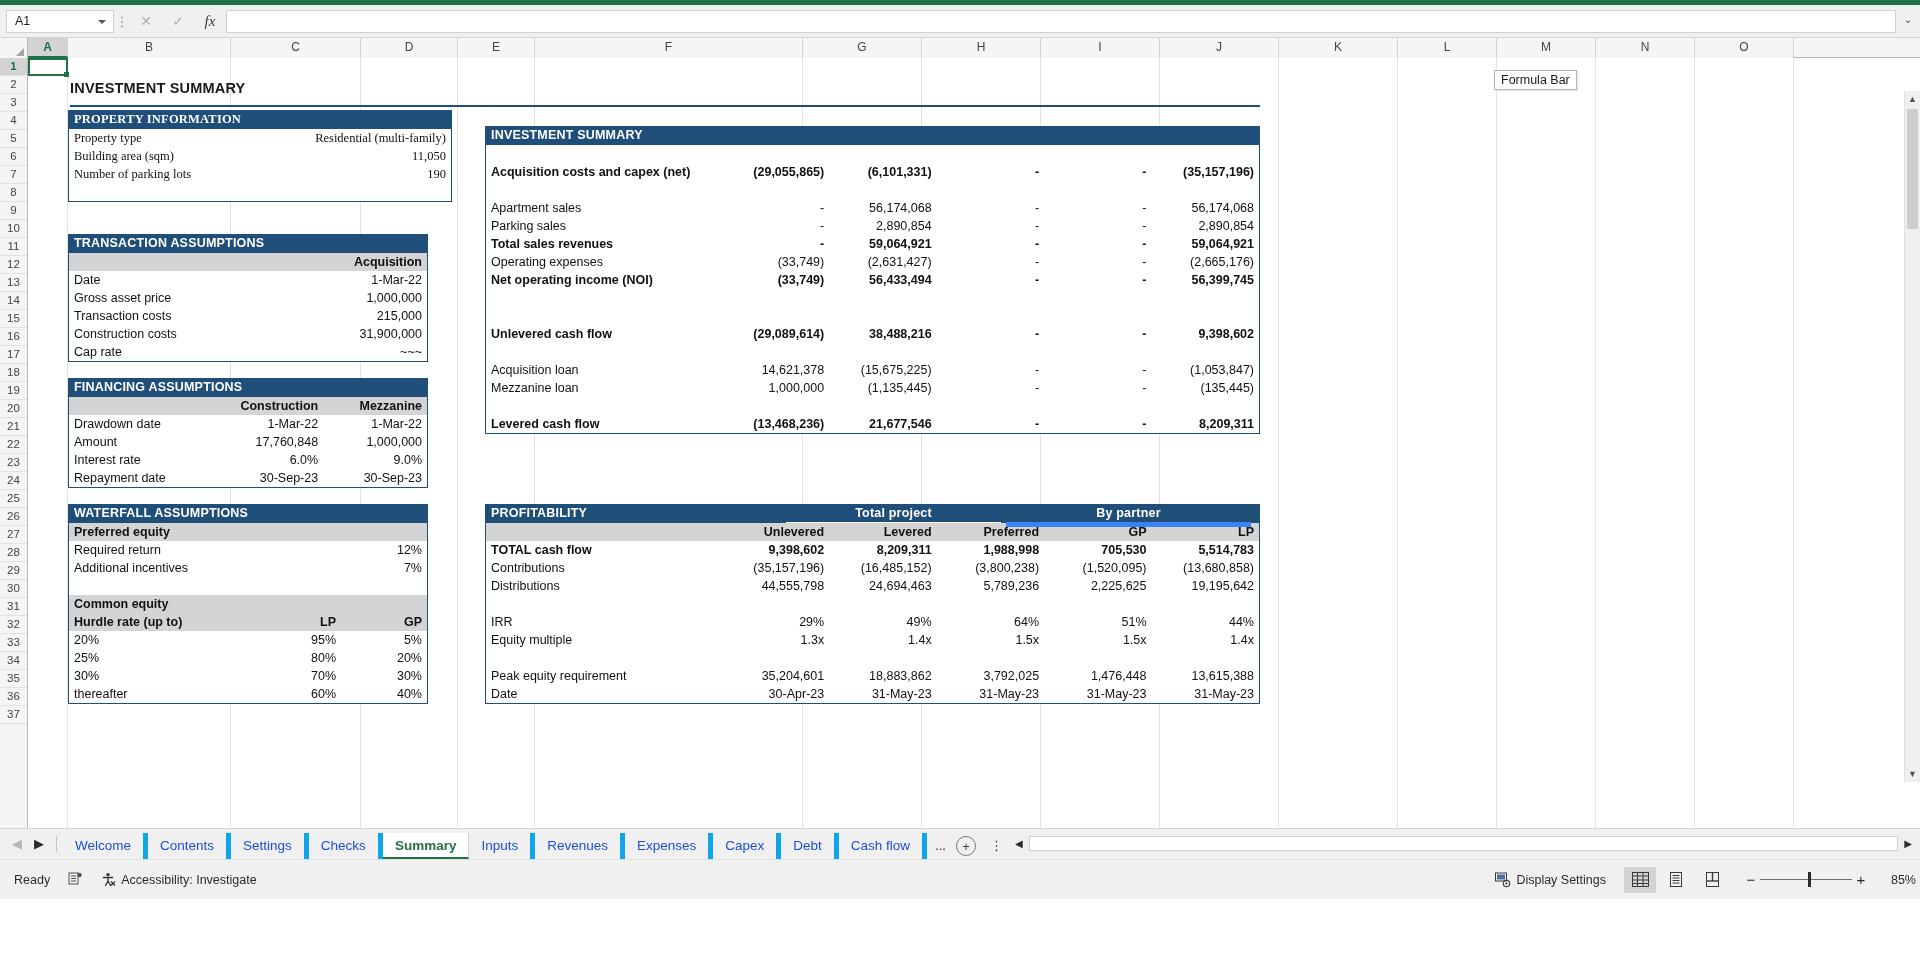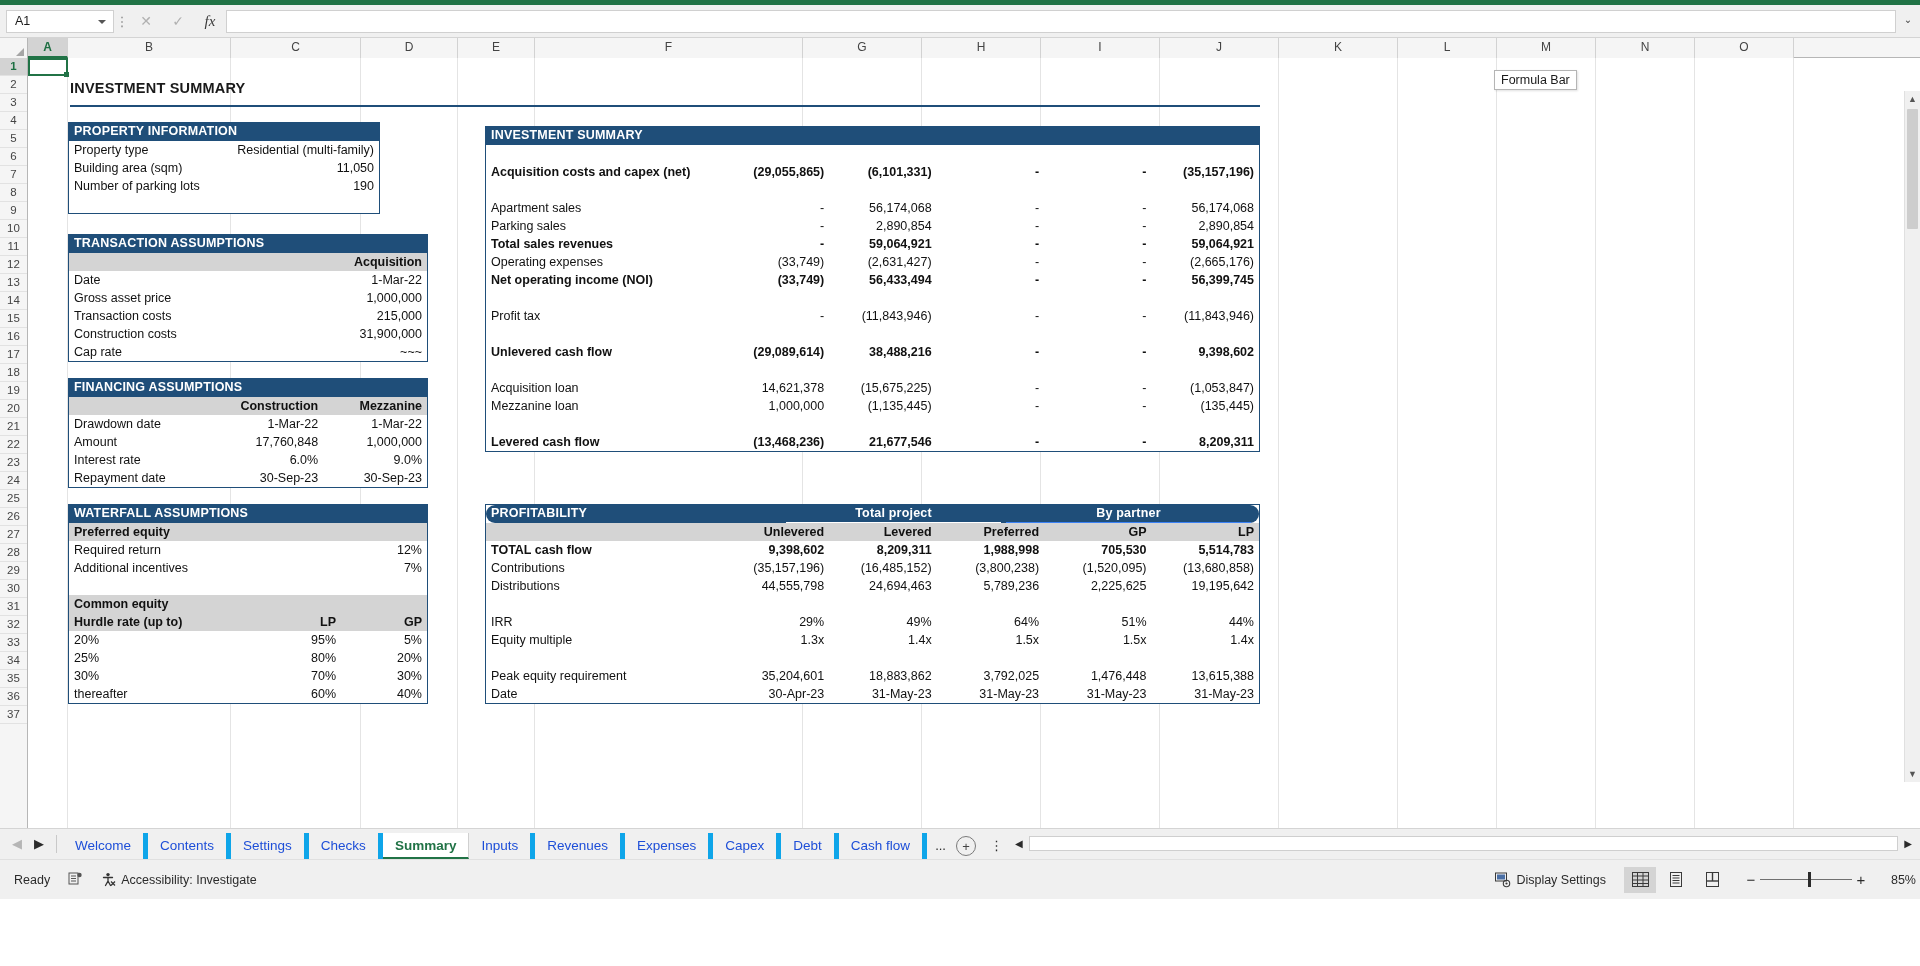--- a/index.html
+++ b/index.html
@@ -258,21 +258,21 @@
       <div class="vline" style="left:1468px"></div>
       <div class="vline" style="left:1567px"></div>
       <div class="vline" style="left:1666px"></div>
       <div class="vline" style="left:1765px"></div>
 
       <div class="activecell" style="left:0px; top:0px; width:40px; height:18px;"></div>
 
       <div class="abs title" style="left:42px; top:22px;">INVESTMENT SUMMARY</div>
       <div class="abs titlerule" style="left:42px; top:47px; width:1190px; height:0;"></div>
 
-      <div class="abs card" style="left:40px; top:64px; width:312px;">
+      <div class="abs card" style="left:40px; top:52px; width:384px;font-family:Liberation Serif, serif;">
         <div class="cardhdr">PROPERTY INFORMATION</div>
         <table class="tbl">
           <colgroup>
               <col style="width:52%">
               <col style="width:48%">
             </colgroup>
           <tbody>
             <tr>
               <td class="lbl">Property type</td>
               <td class="num">Residential (multi-family)</td>
@@ -511,28 +511,20 @@
             <tr>
                 <td>&nbsp;</td>
                 <td></td>
                 <td></td>
                 <td></td>
                 <td></td>
                 <td></td>
               </tr>
 
             <tr>
-              <td class="lbl ind">Profit tax</td>
-              <td class="num">-</td>
-              <td class="num">(11,843,946)</td>
-              <td class="num">-</td>
-              <td class="num">-</td>
-              <td class="num">(11,843,946)</td>
-            </tr>
-            <tr>
                 <td>&nbsp;</td>
                 <td></td>
                 <td></td>
                 <td></td>
                 <td></td>
                 <td></td>
               </tr>
 
             <tr>
               <td class="lbl b">Unlevered cash flow</td>
@@ -582,24 +574,24 @@
               <td class="num b">21,677,546</td>
               <td class="num b">-</td>
               <td class="num b">-</td>
               <td class="num b">8,209,311</td>
             </tr>
           </tbody>
         </table>
       </div>
 
       <div class="abs card" style="left:457px; top:446px; width:775px;">
-        <div class="cardhdr" style="position:relative;border-radius:9px;">
+        <div class="cardhdr" style="position:relative;">
           <span>PROFITABILITY</span>
           <span class="abs" style="left:300px; top:0; width:215px; text-align:center; border-bottom:1px solid #fff;">Total project</span>
-          <span class="abs" style="left:520px; top:0; width:245px; text-align:center; border-bottom:1px solid #3b82f6;">By partner</span>
+          <span class="abs" style="left:520px; top:0; width:245px; text-align:center; border-bottom:5px solid #3b82f6;">By partner</span>
         </div>
         <table class="tbl">
           <colgroup>
             <col style="width:30.5%">
               <col style="width:13.9%">
               <col style="width:13.9%">
             <col style="width:13.9%">
               <col style="width:13.9%">
               <col style="width:13.9%">
           </colgroup>

